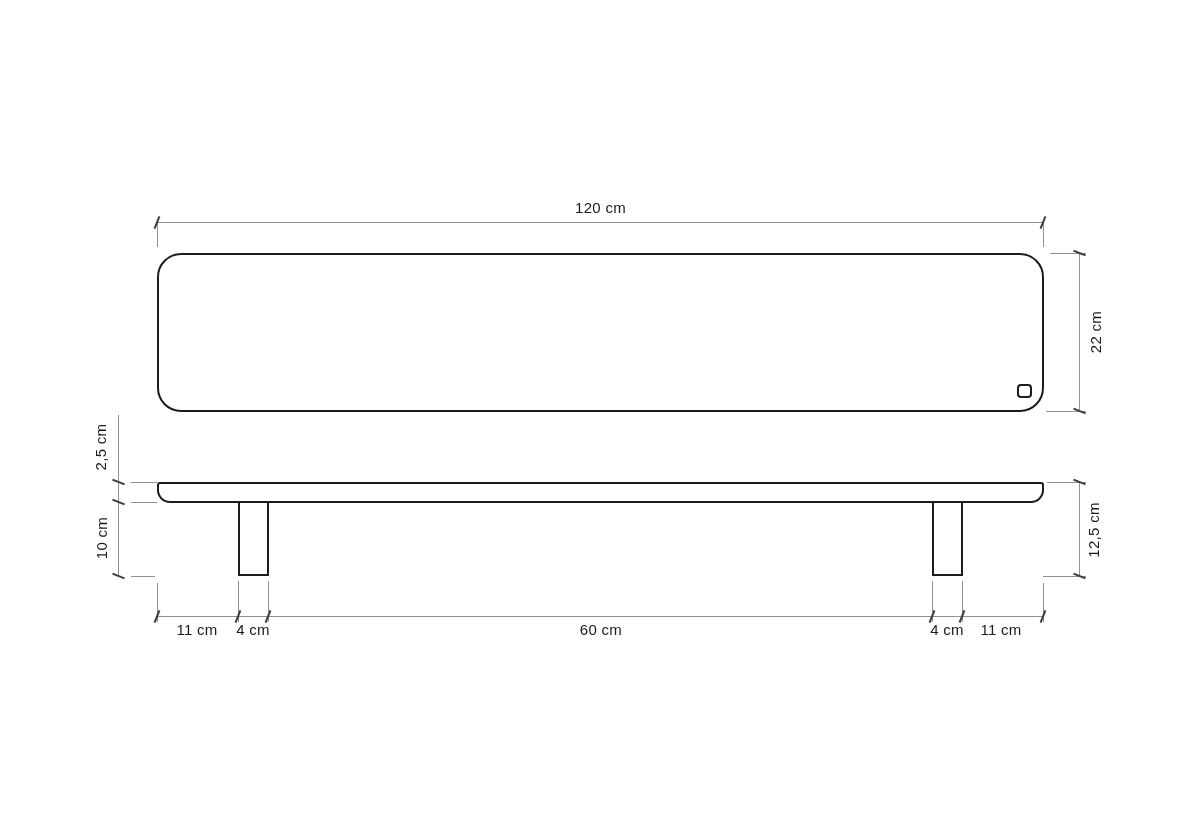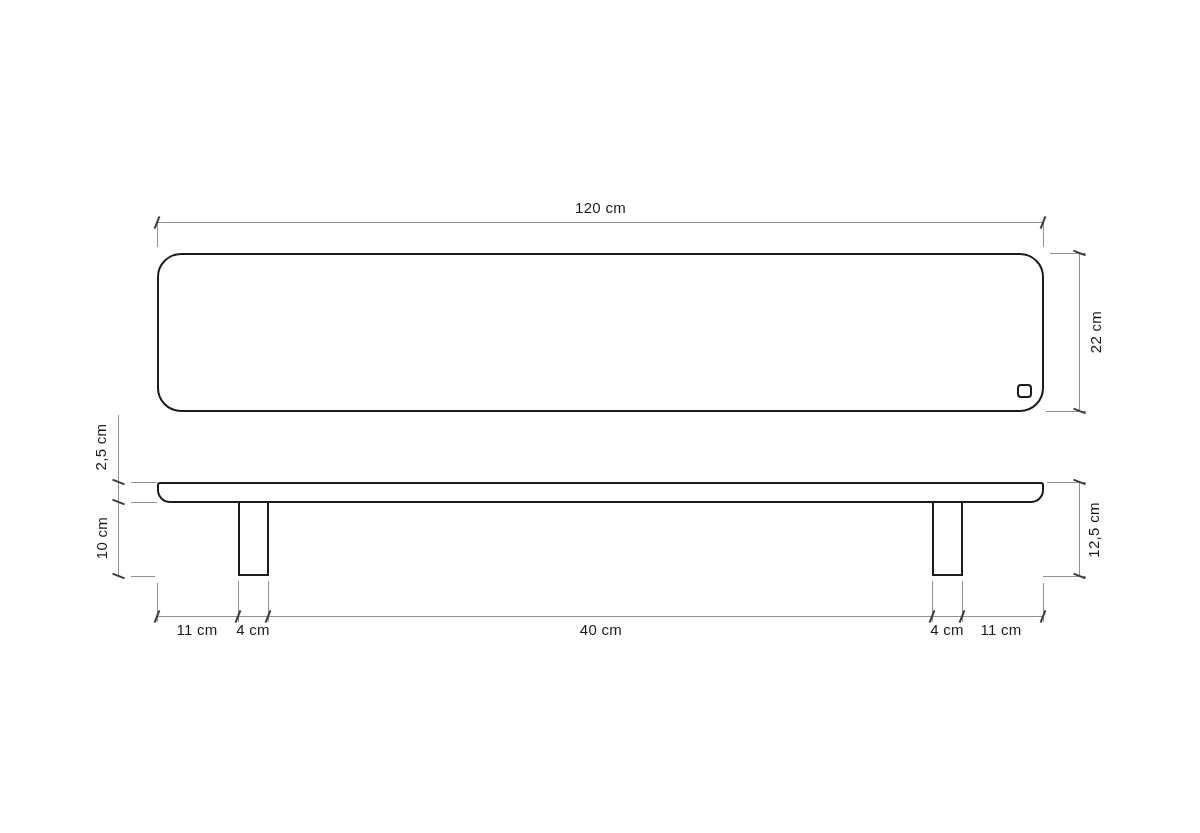--- a/index.html
+++ b/index.html
@@ -94,17 +94,17 @@
   <div class="dline v" style="left:1043px;top:583px;height:39px;"></div>
   <div class="tick tick-h" style="left:156px;top:610px;"></div>
   <div class="tick tick-h" style="left:237px;top:610px;"></div>
   <div class="tick tick-h" style="left:267px;top:610px;"></div>
   <div class="tick tick-h" style="left:931px;top:610px;"></div>
   <div class="tick tick-h" style="left:961px;top:610px;"></div>
   <div class="tick tick-h" style="left:1042px;top:610px;"></div>
 
   <div class="dim-label cpt" style="left:197px;top:622px;">11 cm</div>
   <div class="dim-label cpt" style="left:253px;top:622px;">4 cm</div>
-  <div class="dim-label cpt" style="left:601px;top:622px;">40 cm</div>
+  <div class="dim-label cpt" style="left:601px;top:622px;">60 cm</div>
   <div class="dim-label cpt" style="left:947px;top:622px;">4 cm</div>
   <div class="dim-label cpt" style="left:1001px;top:622px;">11 cm</div>
 
 </div>
 
 </body></html>

